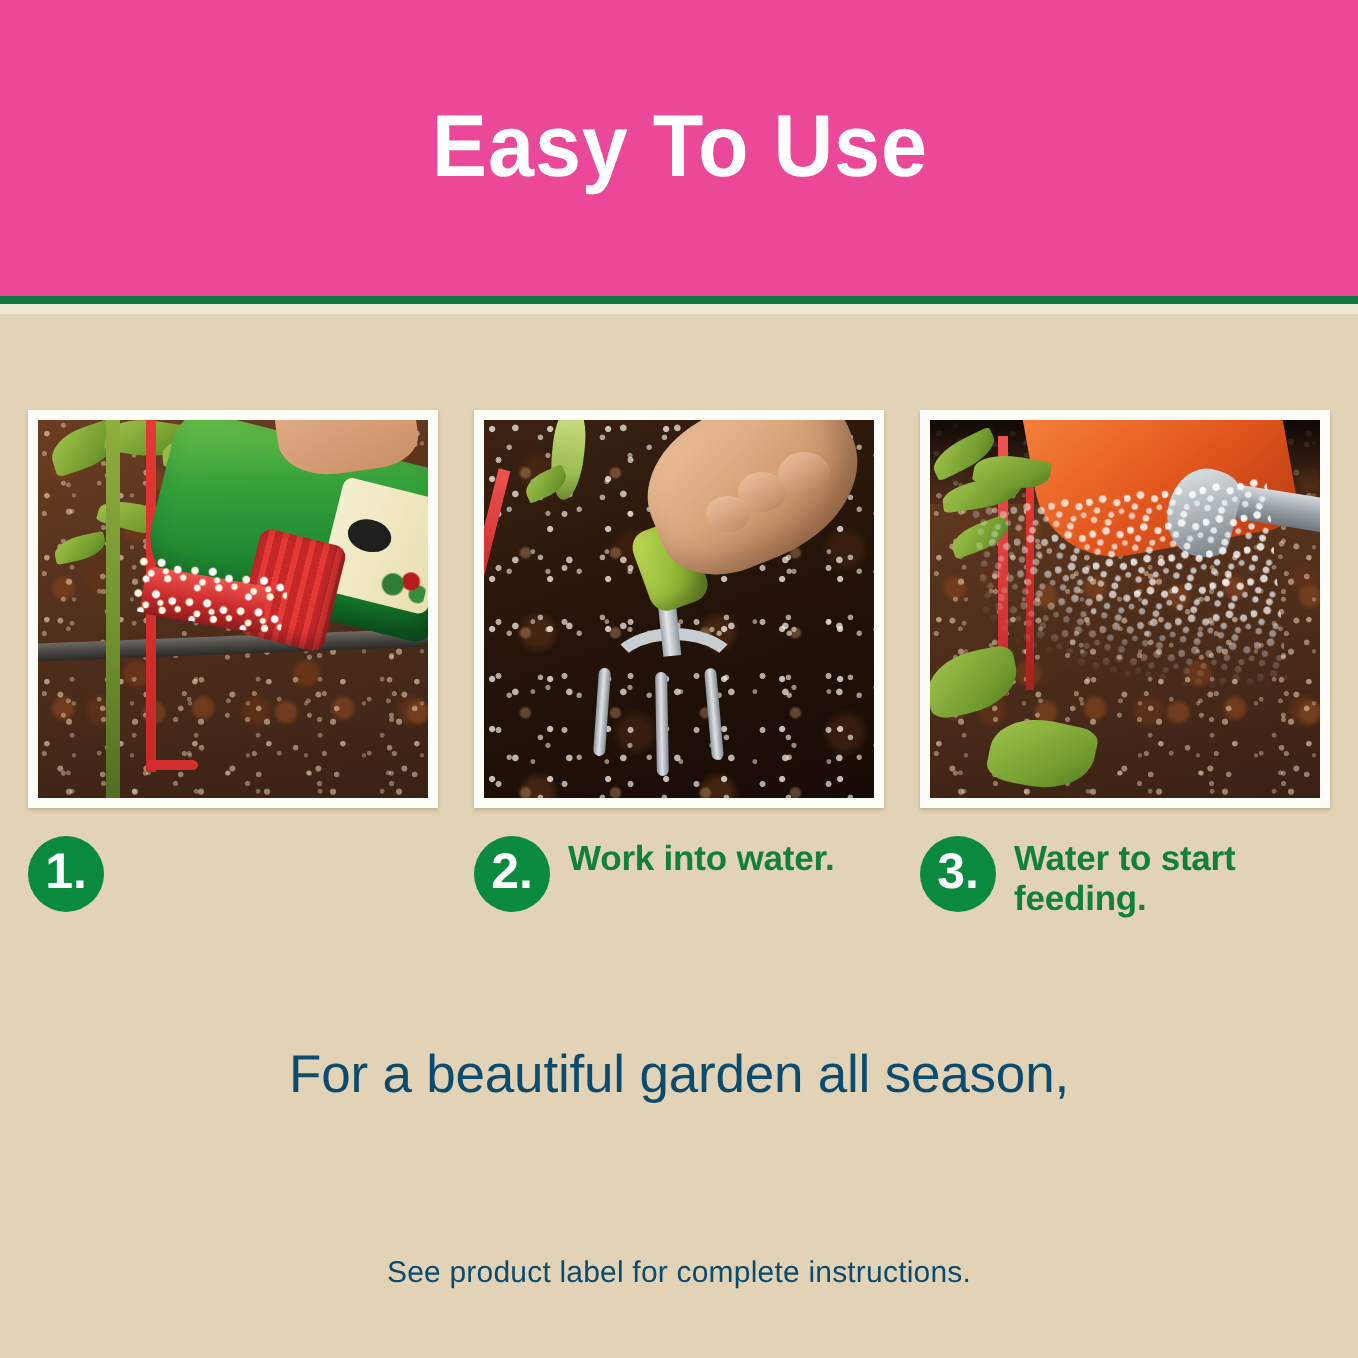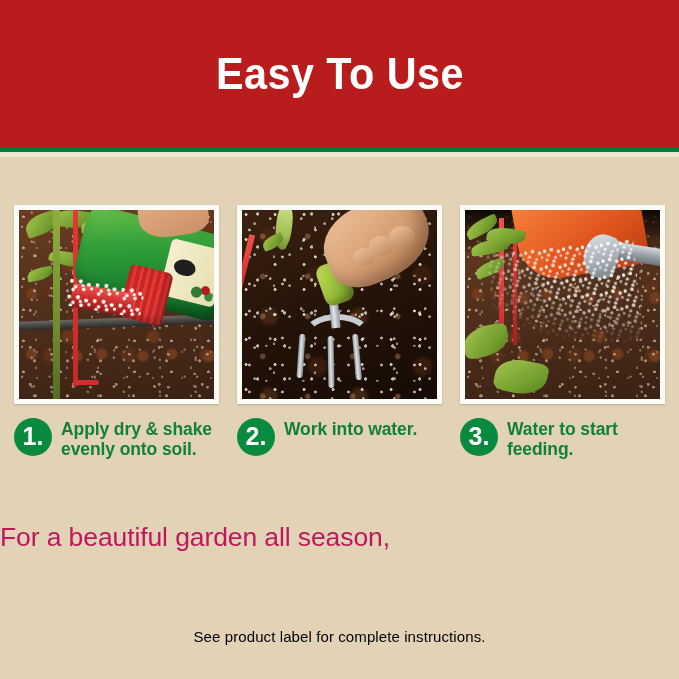--- a/index.html
+++ b/index.html
@@ -21,21 +21,21 @@
     background: #e2d3b6;
   }
 
   
   .header {
     position: absolute;
     left: 0;
     top: 0;
     width: 679px;
     height: 148px;
-    background: #b91c1c;
+    background: #ec4899;
     display: flex;
     align-items: center;
     justify-content: center;
   }
   .header-title {
     color: #ffffff;
     font-family: "Liberation Sans Narrow", "Liberation Sans", sans-serif;
     font-size: 44px;
     font-weight: bold;
     letter-spacing: 0.5px;
@@ -435,40 +435,40 @@
     line-height: 1.16;
     letter-spacing: -0.1px;
   }
 
   
   .tagline {
     position: absolute;
     left: 0;
     top: 520px;
     width: 679px;
-    text-align: left;
-    color: #be185d;
+    text-align: center;
+    color: #0c4a6e;
     font-family: "Liberation Sans Narrow", "Liberation Sans", sans-serif;
     font-size: 26.5px;
     font-weight: normal;
     line-height: 1.32;
     letter-spacing: -0.1px;
   }
   .tagline-line {
     display: block;
   }
 
   
   .footer-note {
     position: absolute;
     left: 0;
     top: 628px;
     width: 679px;
     text-align: center;
-    color: #000000;
+    color: #0c4a6e;
     font-family: "Liberation Sans Narrow", "Liberation Sans", sans-serif;
     font-size: 15px;
     font-weight: normal;
     letter-spacing: 0.1px;
   }
 </style>
 </head>
 <body>
 
 <div class="page">
@@ -543,21 +543,20 @@
         <div class="p3-spray"></div>
       </div>
     </div>
 
   </div>
 
   <div class="steps">
 
     <div class="step">
       <div class="step-badge">1.</div>
-      <div class="step-text">Apply dry &amp; shake evenly onto soil.</div>
     </div>
 
     <div class="step">
       <div class="step-badge">2.</div>
       <div class="step-text">Work into water.</div>
     </div>
 
     <div class="step">
       <div class="step-badge">3.</div>
       <div class="step-text">Water to start feeding.</div>

